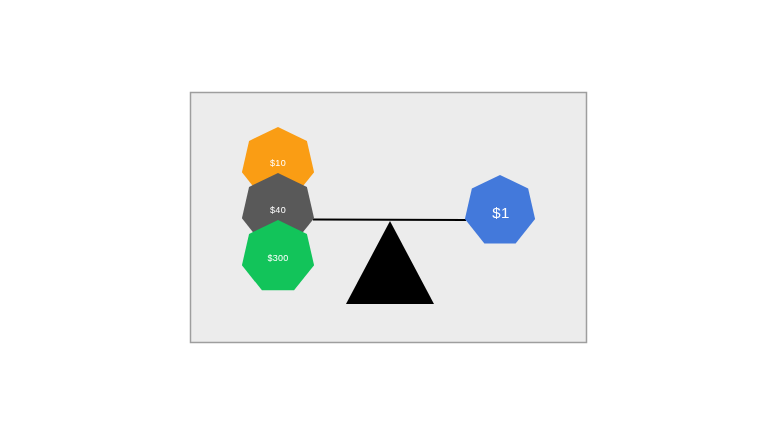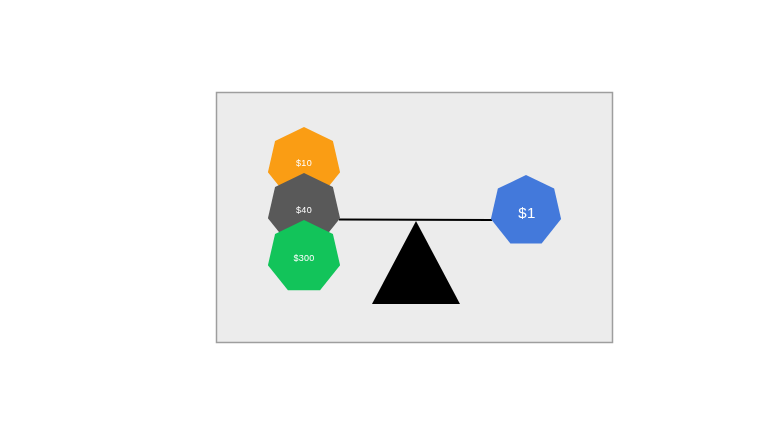--- a/index.html
+++ b/index.html
@@ -8,21 +8,20 @@
     width: 780px;
     height: 438px;
     background: #ffffff;
     overflow: hidden;
     font-family: "Liberation Sans", sans-serif;
   }
   #stage {
     position: relative;
     width: 742px;
     height: 438px;
-    padding-left: 26px;
   }
   svg {
     display: block;
   }
   text.weight-label {
     font-family: "Liberation Sans", sans-serif;
     text-anchor: middle;
     dominant-baseline: central;
   }
   text.small-label { font-size: 9px; letter-spacing: 0.3px; }

